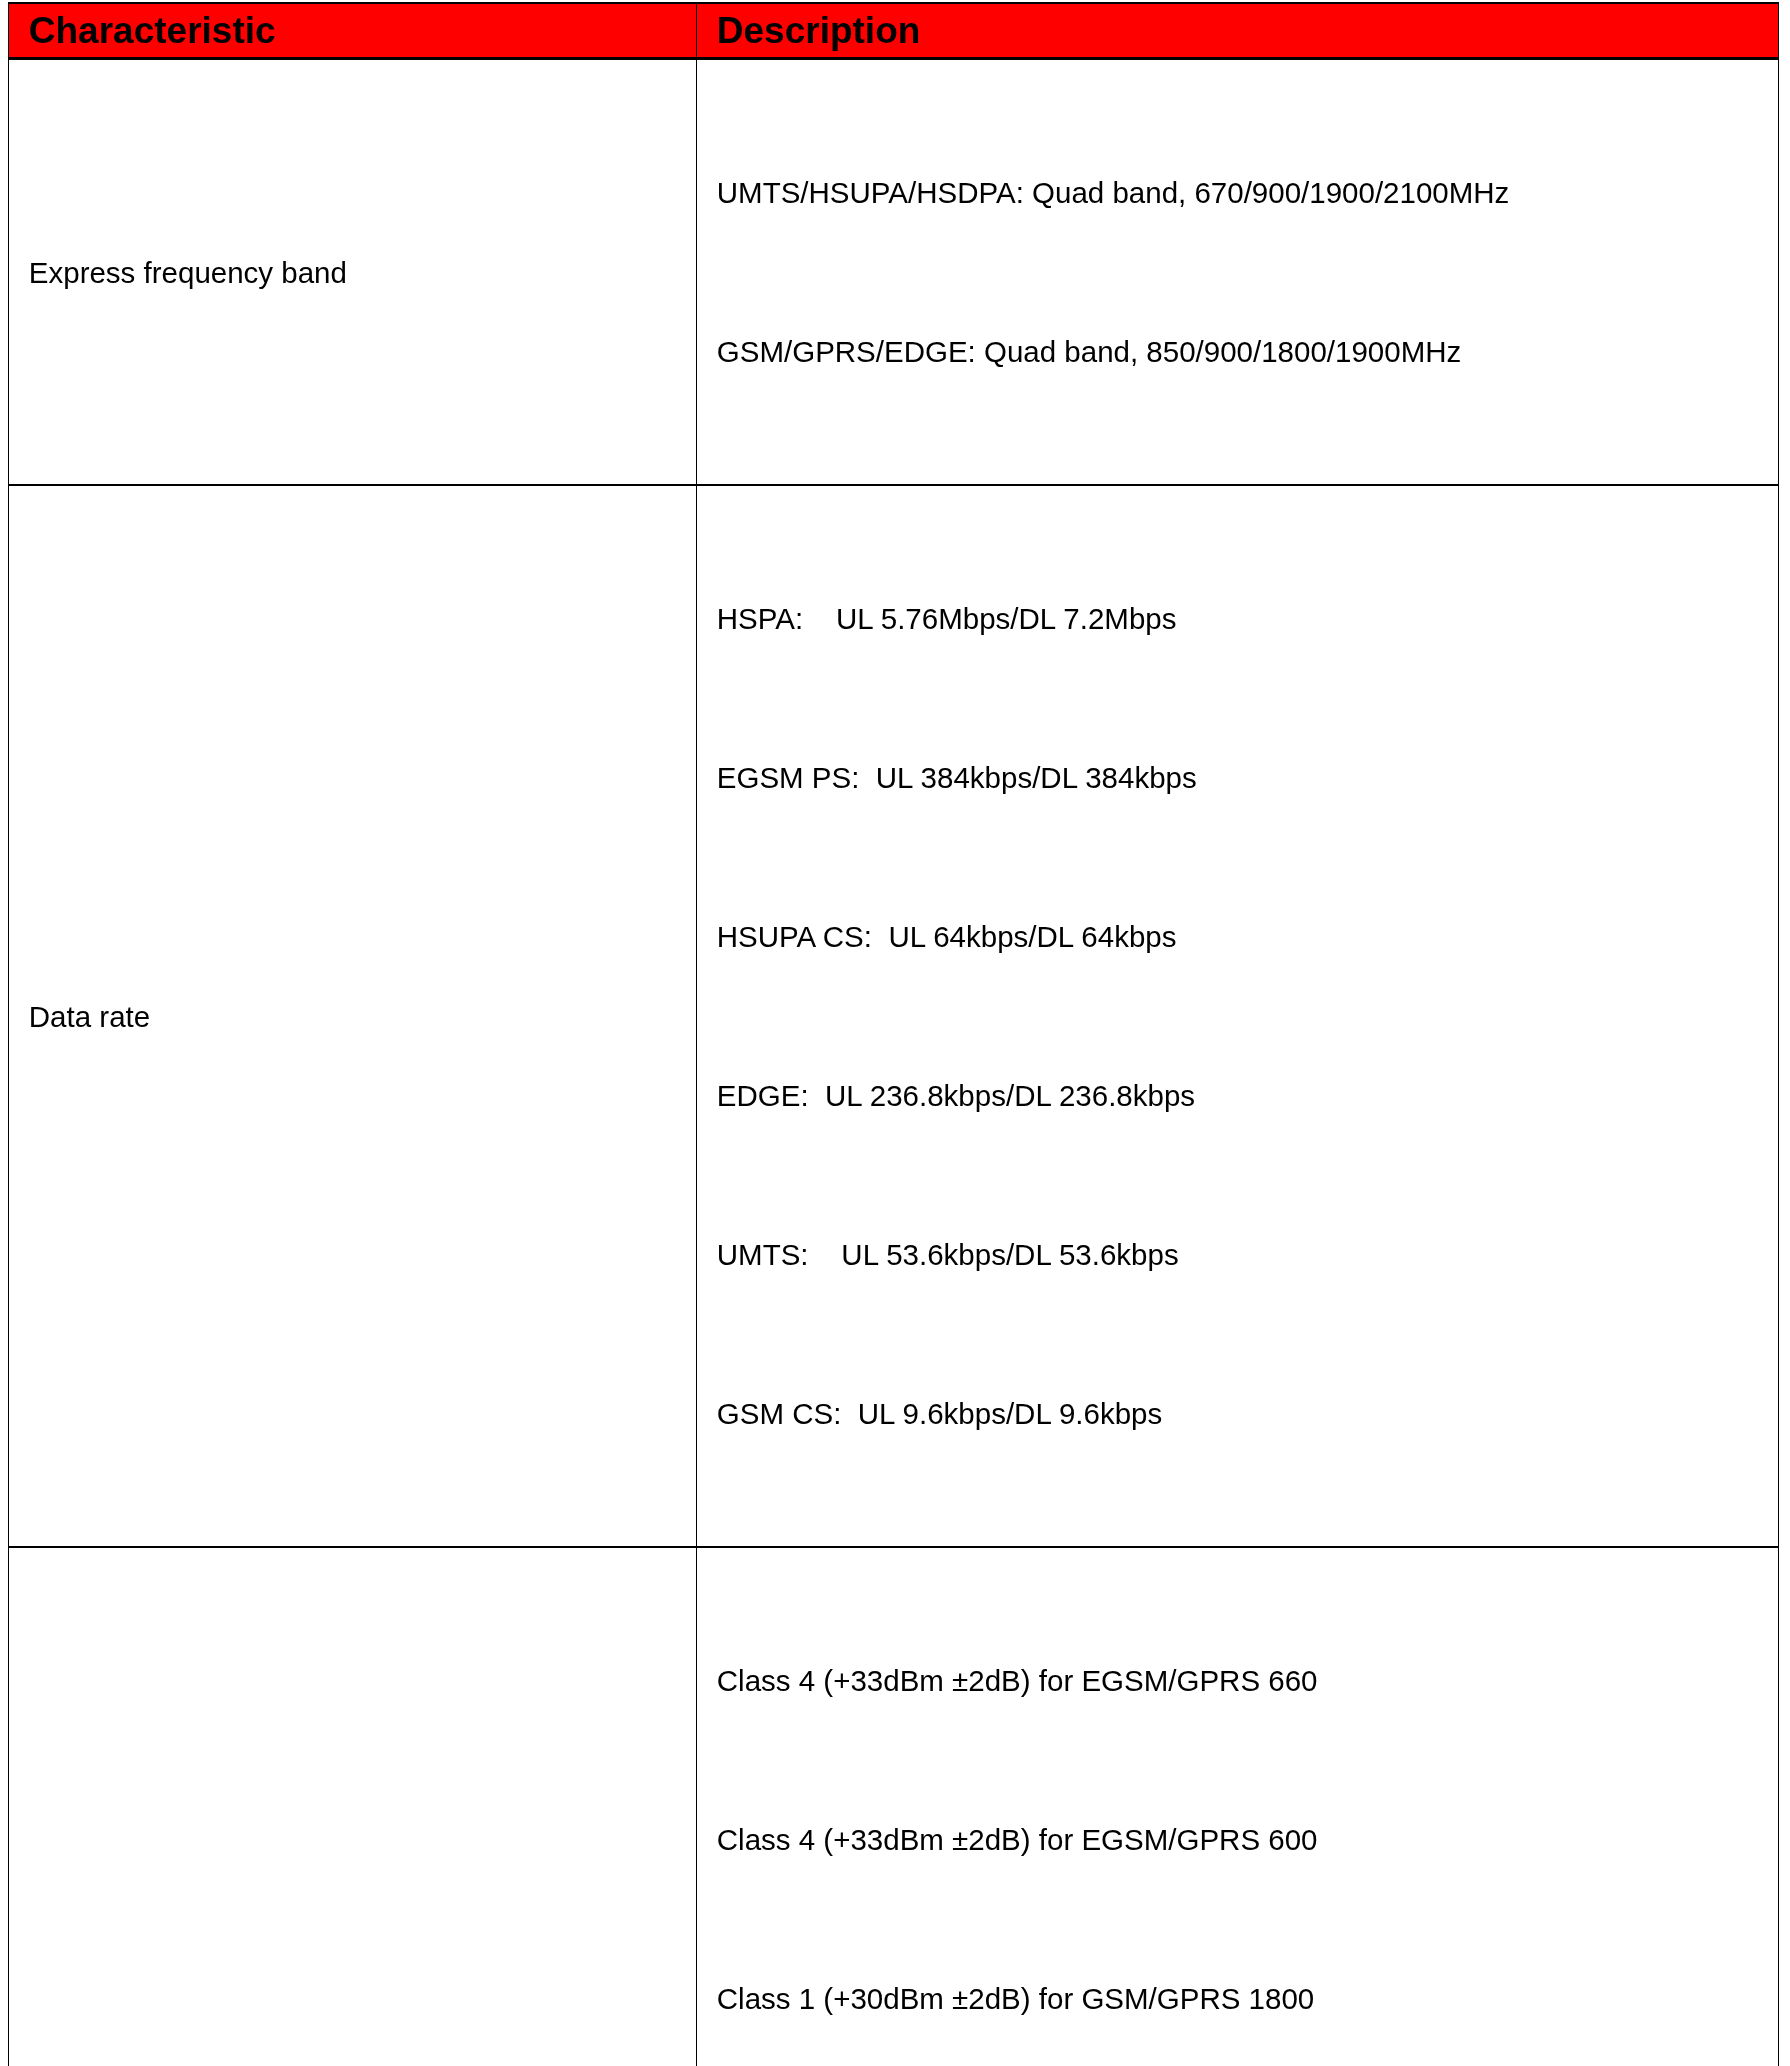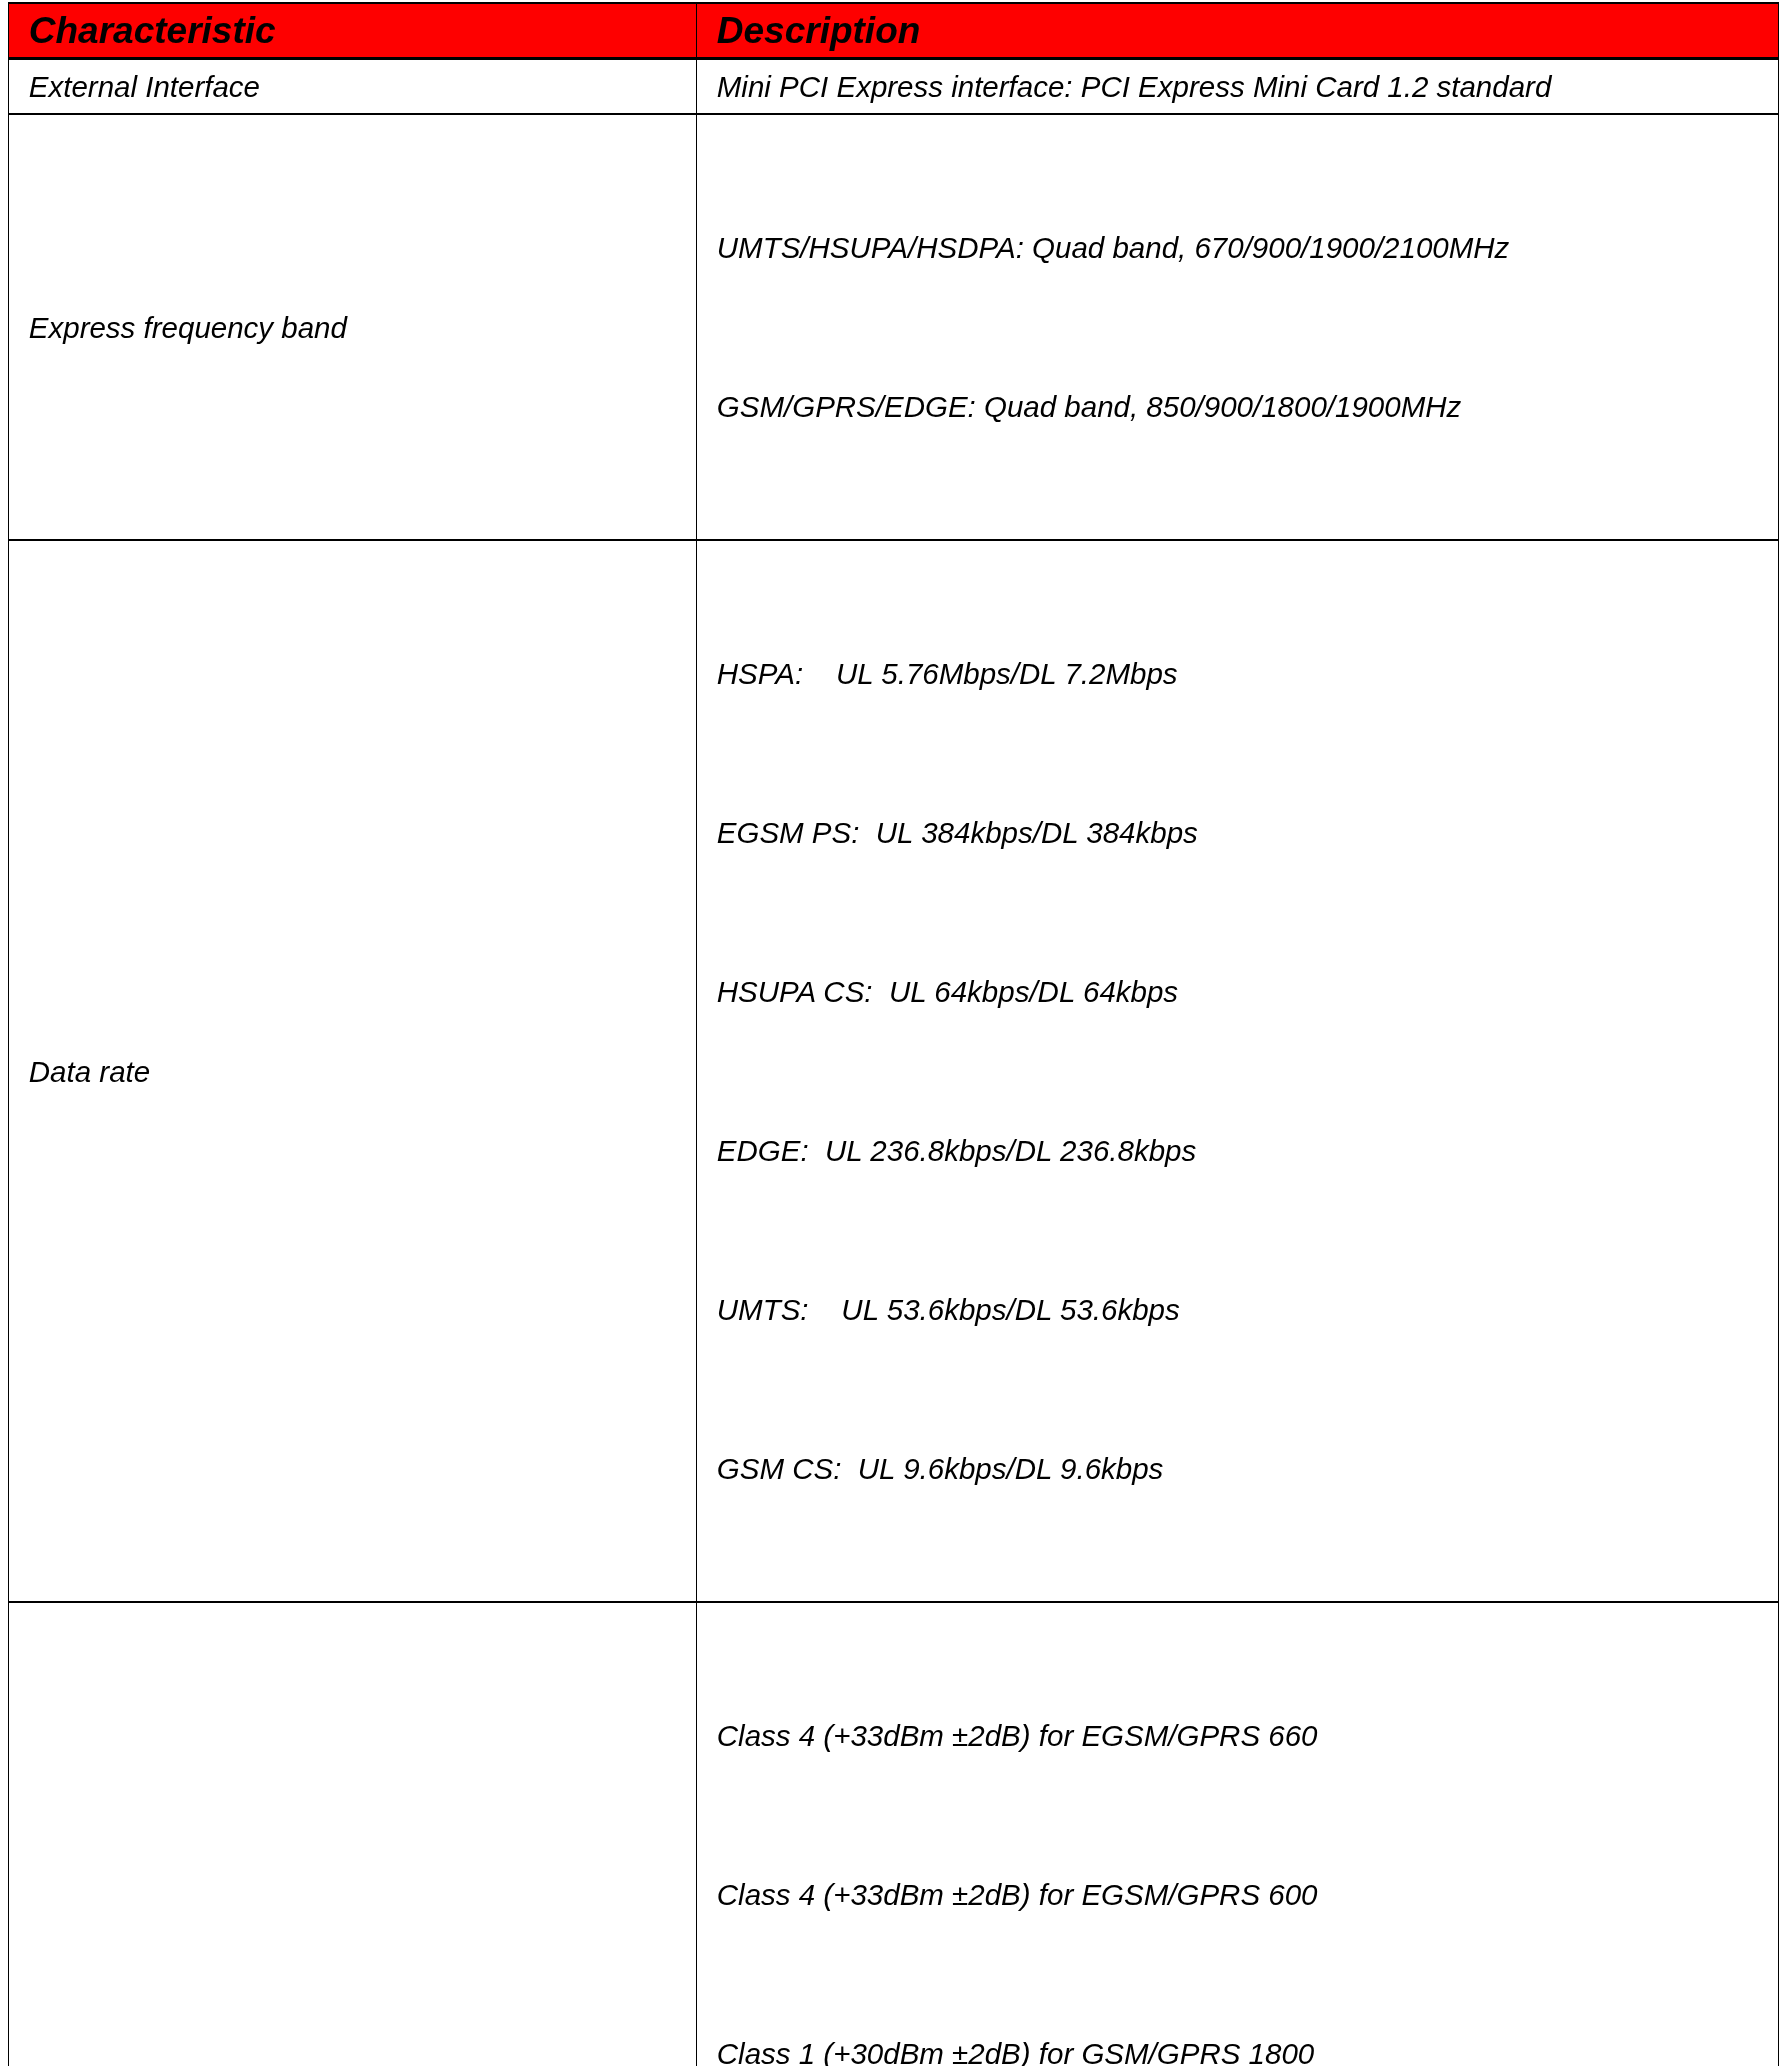--- a/index.html
+++ b/index.html
@@ -21,21 +21,20 @@
     border-top: 2.3px solid #000;
     border-bottom: 2.3px solid #000;
     border-left: 1.6px solid #000;
     border-right: 1.6px solid #000;
     vertical-align: middle;
     font-size: 29.5px;
     line-height: 53px;
     white-space: pre;
     overflow: hidden;
     padding: 0 6.2px 0 20px;
-    font-style: italic;
   }
   tr.hdr td {
     background: #fe0000;
     font-weight: 700;
     font-size: 37px;
     height: 56px;
     border-top-width: 2.3px;
     border-bottom-width: 3.1px;
   }
   tr.single td { height: 51px; }
@@ -56,24 +55,20 @@
     <col style="width:389px">
     <col style="width:1082px">
   </colgroup>
   <tbody>
 
     <tr class="hdr">
       <td colspan="2">Characteristic</td>
       <td>Description</td>
     </tr>
 
-    <tr class="single">
-      <td colspan="2" class="lbl">External Interface</td>
-      <td class="val">Mini PCI Express interface: PCI Express Mini Card 1.2 standard</td>
-    </tr>
 
     <tr>
       <td colspan="2" class="lbl">Express frequency band</td>
       <td class="val multi">
         <div class="line">UMTS/HSUPA/HSDPA: Quad band, 670/900/1900/2100MHz</div>
         <div class="line">GSM/GPRS/EDGE: Quad band, 850/900/1800/1900MHz</div>
       </td>
     </tr>
 
     <tr>

